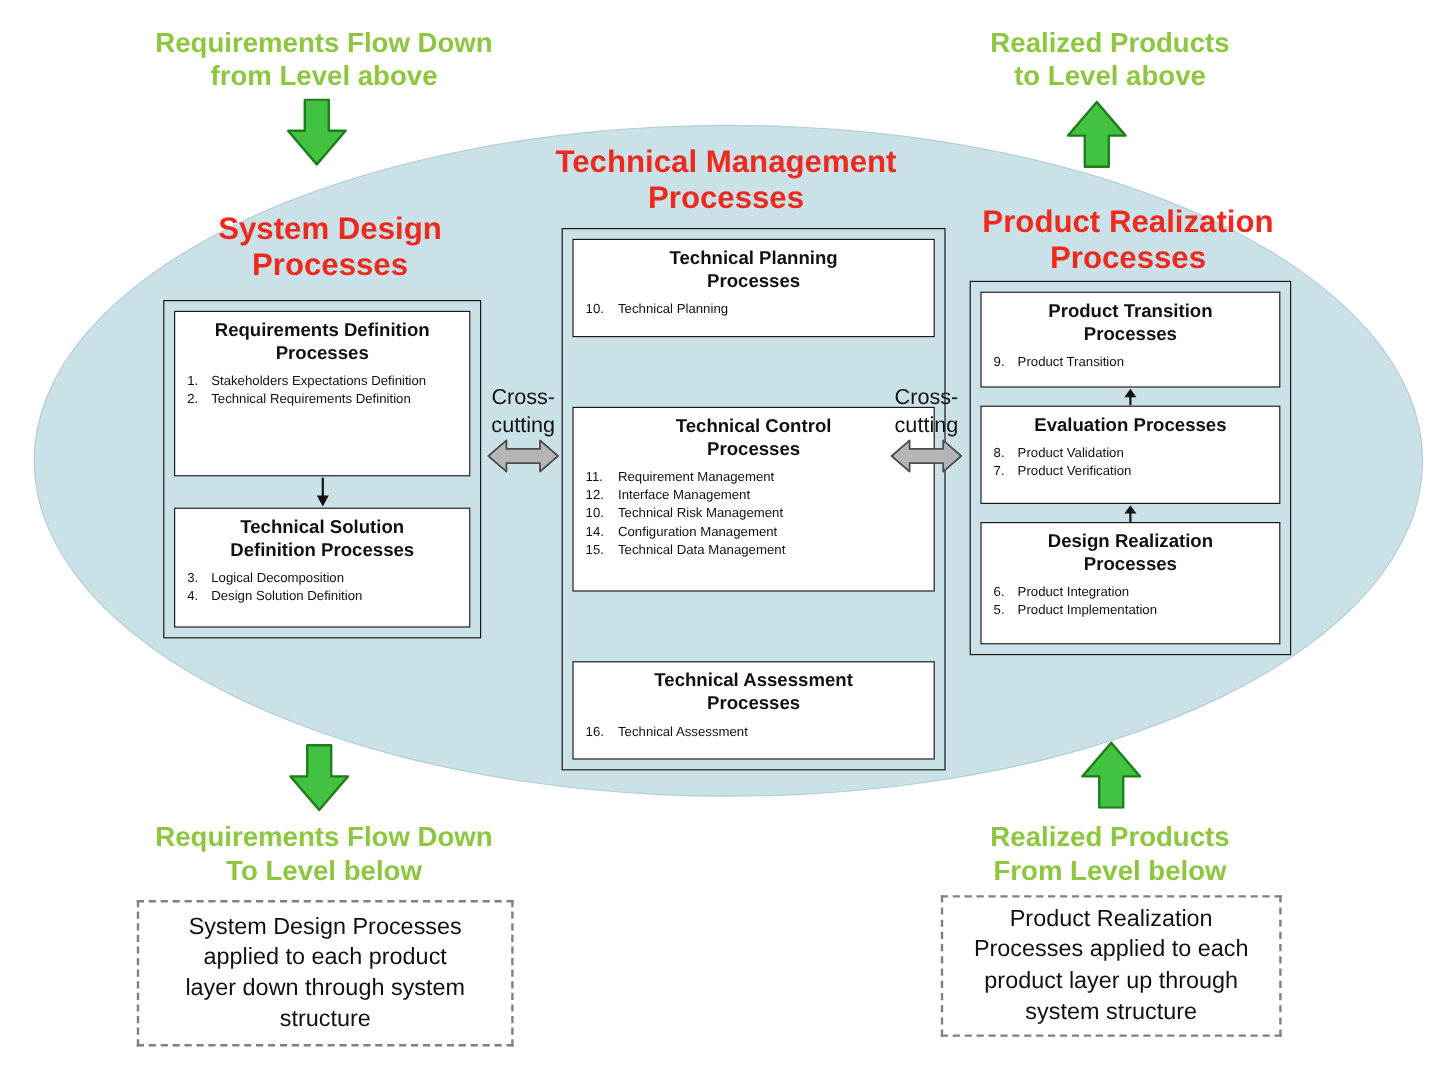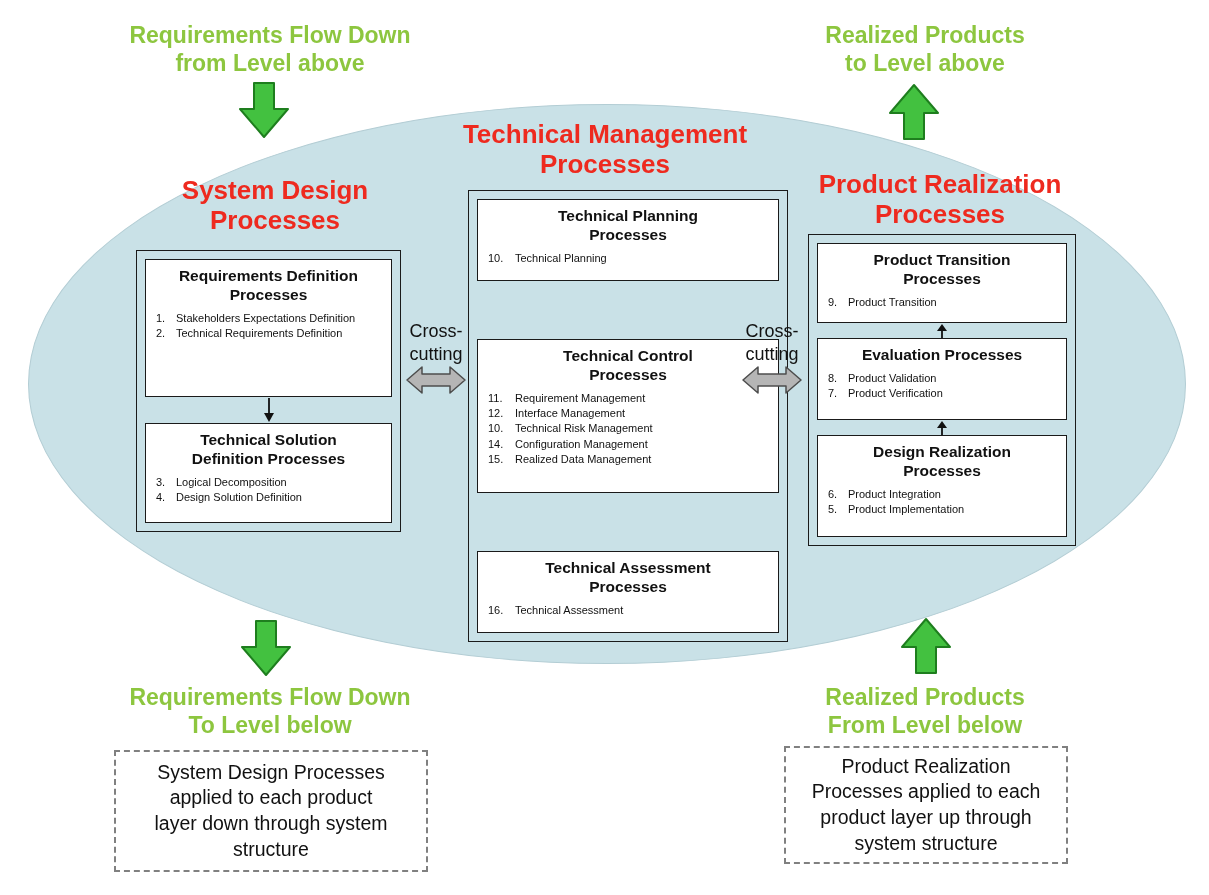--- a/index.html
+++ b/index.html
@@ -135,21 +135,21 @@
         <div class="item">
           <span class="num">10.</span>
           <span class="txt">Technical Risk Management</span>
         </div>
         <div class="item">
           <span class="num">14.</span>
           <span class="txt">Configuration Management</span>
         </div>
         <div class="item">
           <span class="num">15.</span>
-          <span class="txt">Realized Data Management</span>
+          <span class="txt">Technical Data Management</span>
         </div>
       </div>
     </div>
     <div class="pbox bx-s">
       <div class="pbox-title">Technical Assessment
 Processes</div>
       <div class="items">
         <div class="item">
           <span class="num">16.</span>
           <span class="txt">Technical Assessment</span>

